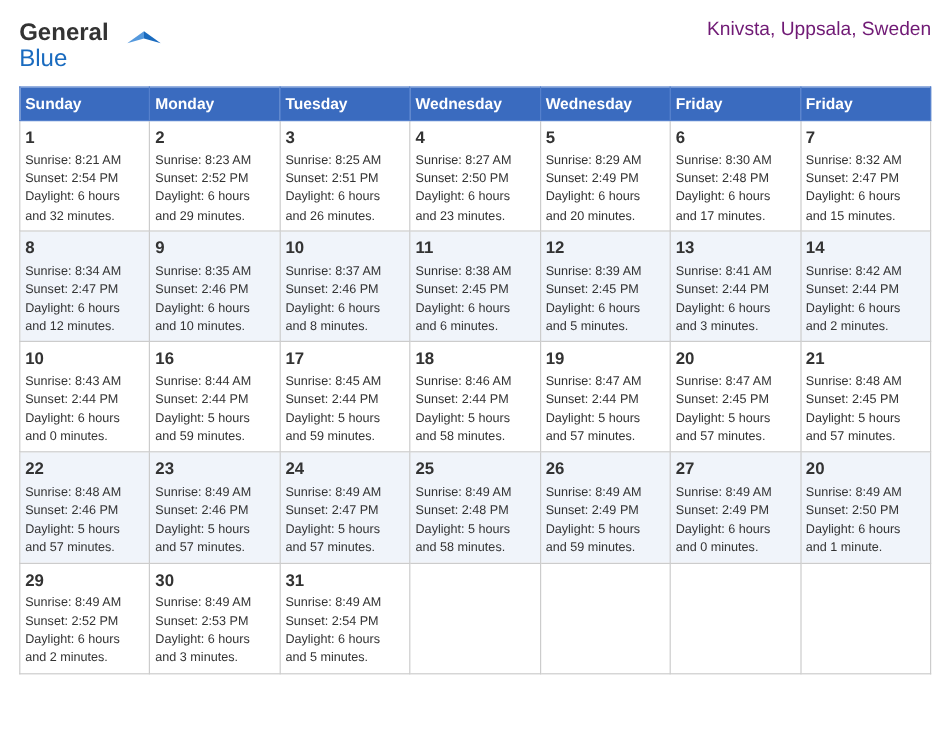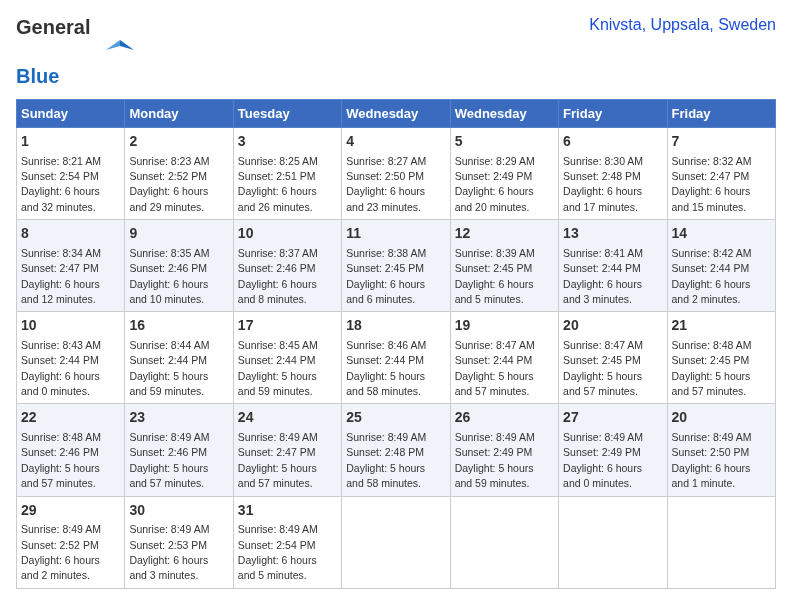--- a/index.html
+++ b/index.html
@@ -25,21 +25,21 @@
       text-align: right;
     }
     .title-area h1 {
       font-size: 32px;
       font-weight: bold;
       color: #333;
     }
     .title-area h2 {
       font-size: 16px;
       font-weight: normal;
-      color: #1d4ed8;
+      color: #701a75;
     }
     table {
       width: 100%;
       border-collapse: collapse;
       font-size: 11px;
       border-radius: 26px;
     }
     thead tr th {
       background: #3a6bbf;
       color: #fff;
@@ -77,21 +77,21 @@
     }
   </style>
 </head>
 <body>
 
 <div class="header-area">
   <div class="logo">
     <div style="display:flex;align-items:center;gap:16px;">
       <div style="display:flex;flex-direction:column;line-height:1.1;">
         <span style="font-size:20px;font-weight:bold;color:#333;">General</span>
-        <span style="font-size:20px;font-weight:bold;color:#1a6bbf;margin-top:27px;">Blue</span>
+        <span style="font-size:20px;font-weight:normal;color:#1a6bbf;">Blue</span>
       </div>
       <div>
         <svg width="28" height="28" viewBox="0 0 28 28">
           <polygon points="14,4 28,14 14,10" fill="#1a6bbf"></polygon>
           <polygon points="14,4 0,14 14,10" fill="#5599dd"></polygon>
         </svg>
       </div>
     </div>
   </div>
   <div class="title-area">

